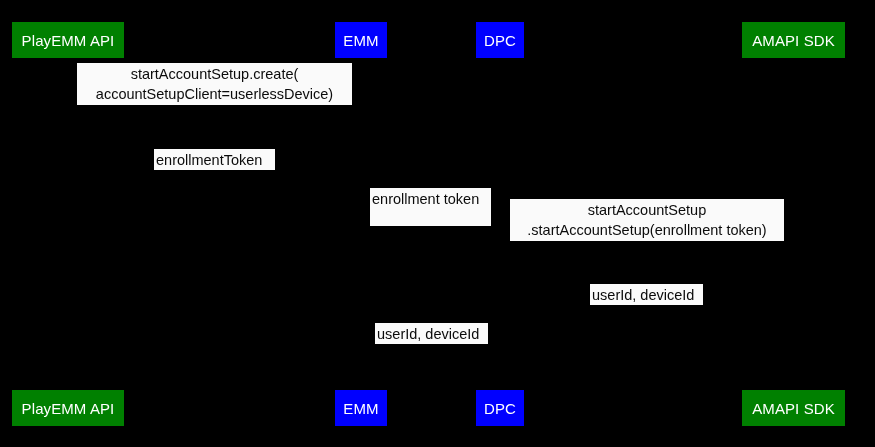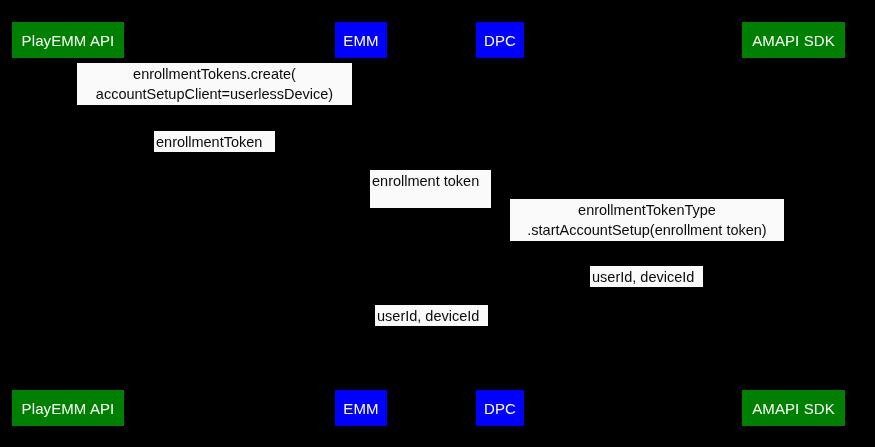--- a/index.html
+++ b/index.html
@@ -55,21 +55,21 @@
     position: absolute;
     box-sizing: border-box;
     background: #fafafa;
     color: #0b0b0b;
     font-size: 14.5px;
     line-height: 20px;
     text-align: center;
     padding: 1px 2px;
     white-space: pre;
   }
-  .msg.left  { text-align: left; }
+  .msg.left  { text-align: left; margin-top: 18px; }
 </style>
 </head>
 <body>
 
 <div id="diagram">
     <div class="lifeline" style="left: 68px; top: 58px; height: 332px;"></div>
     <div class="lifeline" style="left: 361px; top: 58px; height: 332px;"></div>
     <div class="lifeline" style="left: 500px; top: 58px; height: 332px;"></div>
     <div class="lifeline" style="left: 793px; top: 58px; height: 332px;"></div>
     <div class="arrow" style="left: 68px; top: 112px; width: 293px;"></div>
@@ -96,19 +96,19 @@
     </div>
     <div class="actor blue" style="left: 335px; top: 390px; width: 52px; height: 36px;">
       <span>EMM</span>
     </div>
     <div class="actor blue" style="left: 476px; top: 390px; width: 48px; height: 36px;">
       <span>DPC</span>
     </div>
     <div class="actor green" style="left: 742px; top: 390px; width: 103px; height: 36px;">
       <span>AMAPI SDK</span>
     </div>
-    <div class="msg" style="left: 77px; top: 63px; width: 275px; height: 42px;"><div>enrollmentTokens.create(</div><div>accountSetupClient=userlessDevice)</div></div>
+    <div class="msg" style="left: 77px; top: 63px; width: 275px; height: 42px;"><div>startAccountSetup.create(</div><div>accountSetupClient=userlessDevice)</div></div>
     <div class="msg left" style="left: 154px; top: 131px; width: 121px; height: 21px;"><div>enrollmentToken</div></div>
     <div class="msg left" style="left: 370px; top: 170px; width: 121px; height: 38px;"><div>enrollment token</div></div>
-    <div class="msg" style="left: 510px; top: 199px; width: 274px; height: 42px;"><div>enrollmentTokenType</div><div>.startAccountSetup(enrollment token)</div></div>
+    <div class="msg" style="left: 510px; top: 199px; width: 274px; height: 42px;"><div>startAccountSetup</div><div>.startAccountSetup(enrollment token)</div></div>
     <div class="msg left" style="left: 590px; top: 266px; width: 113px; height: 21px;"><div>userId, deviceId</div></div>
     <div class="msg left" style="left: 375px; top: 305px; width: 113px; height: 21px;"><div>userId, deviceId</div></div>
   </div>
 
 </body></html>

